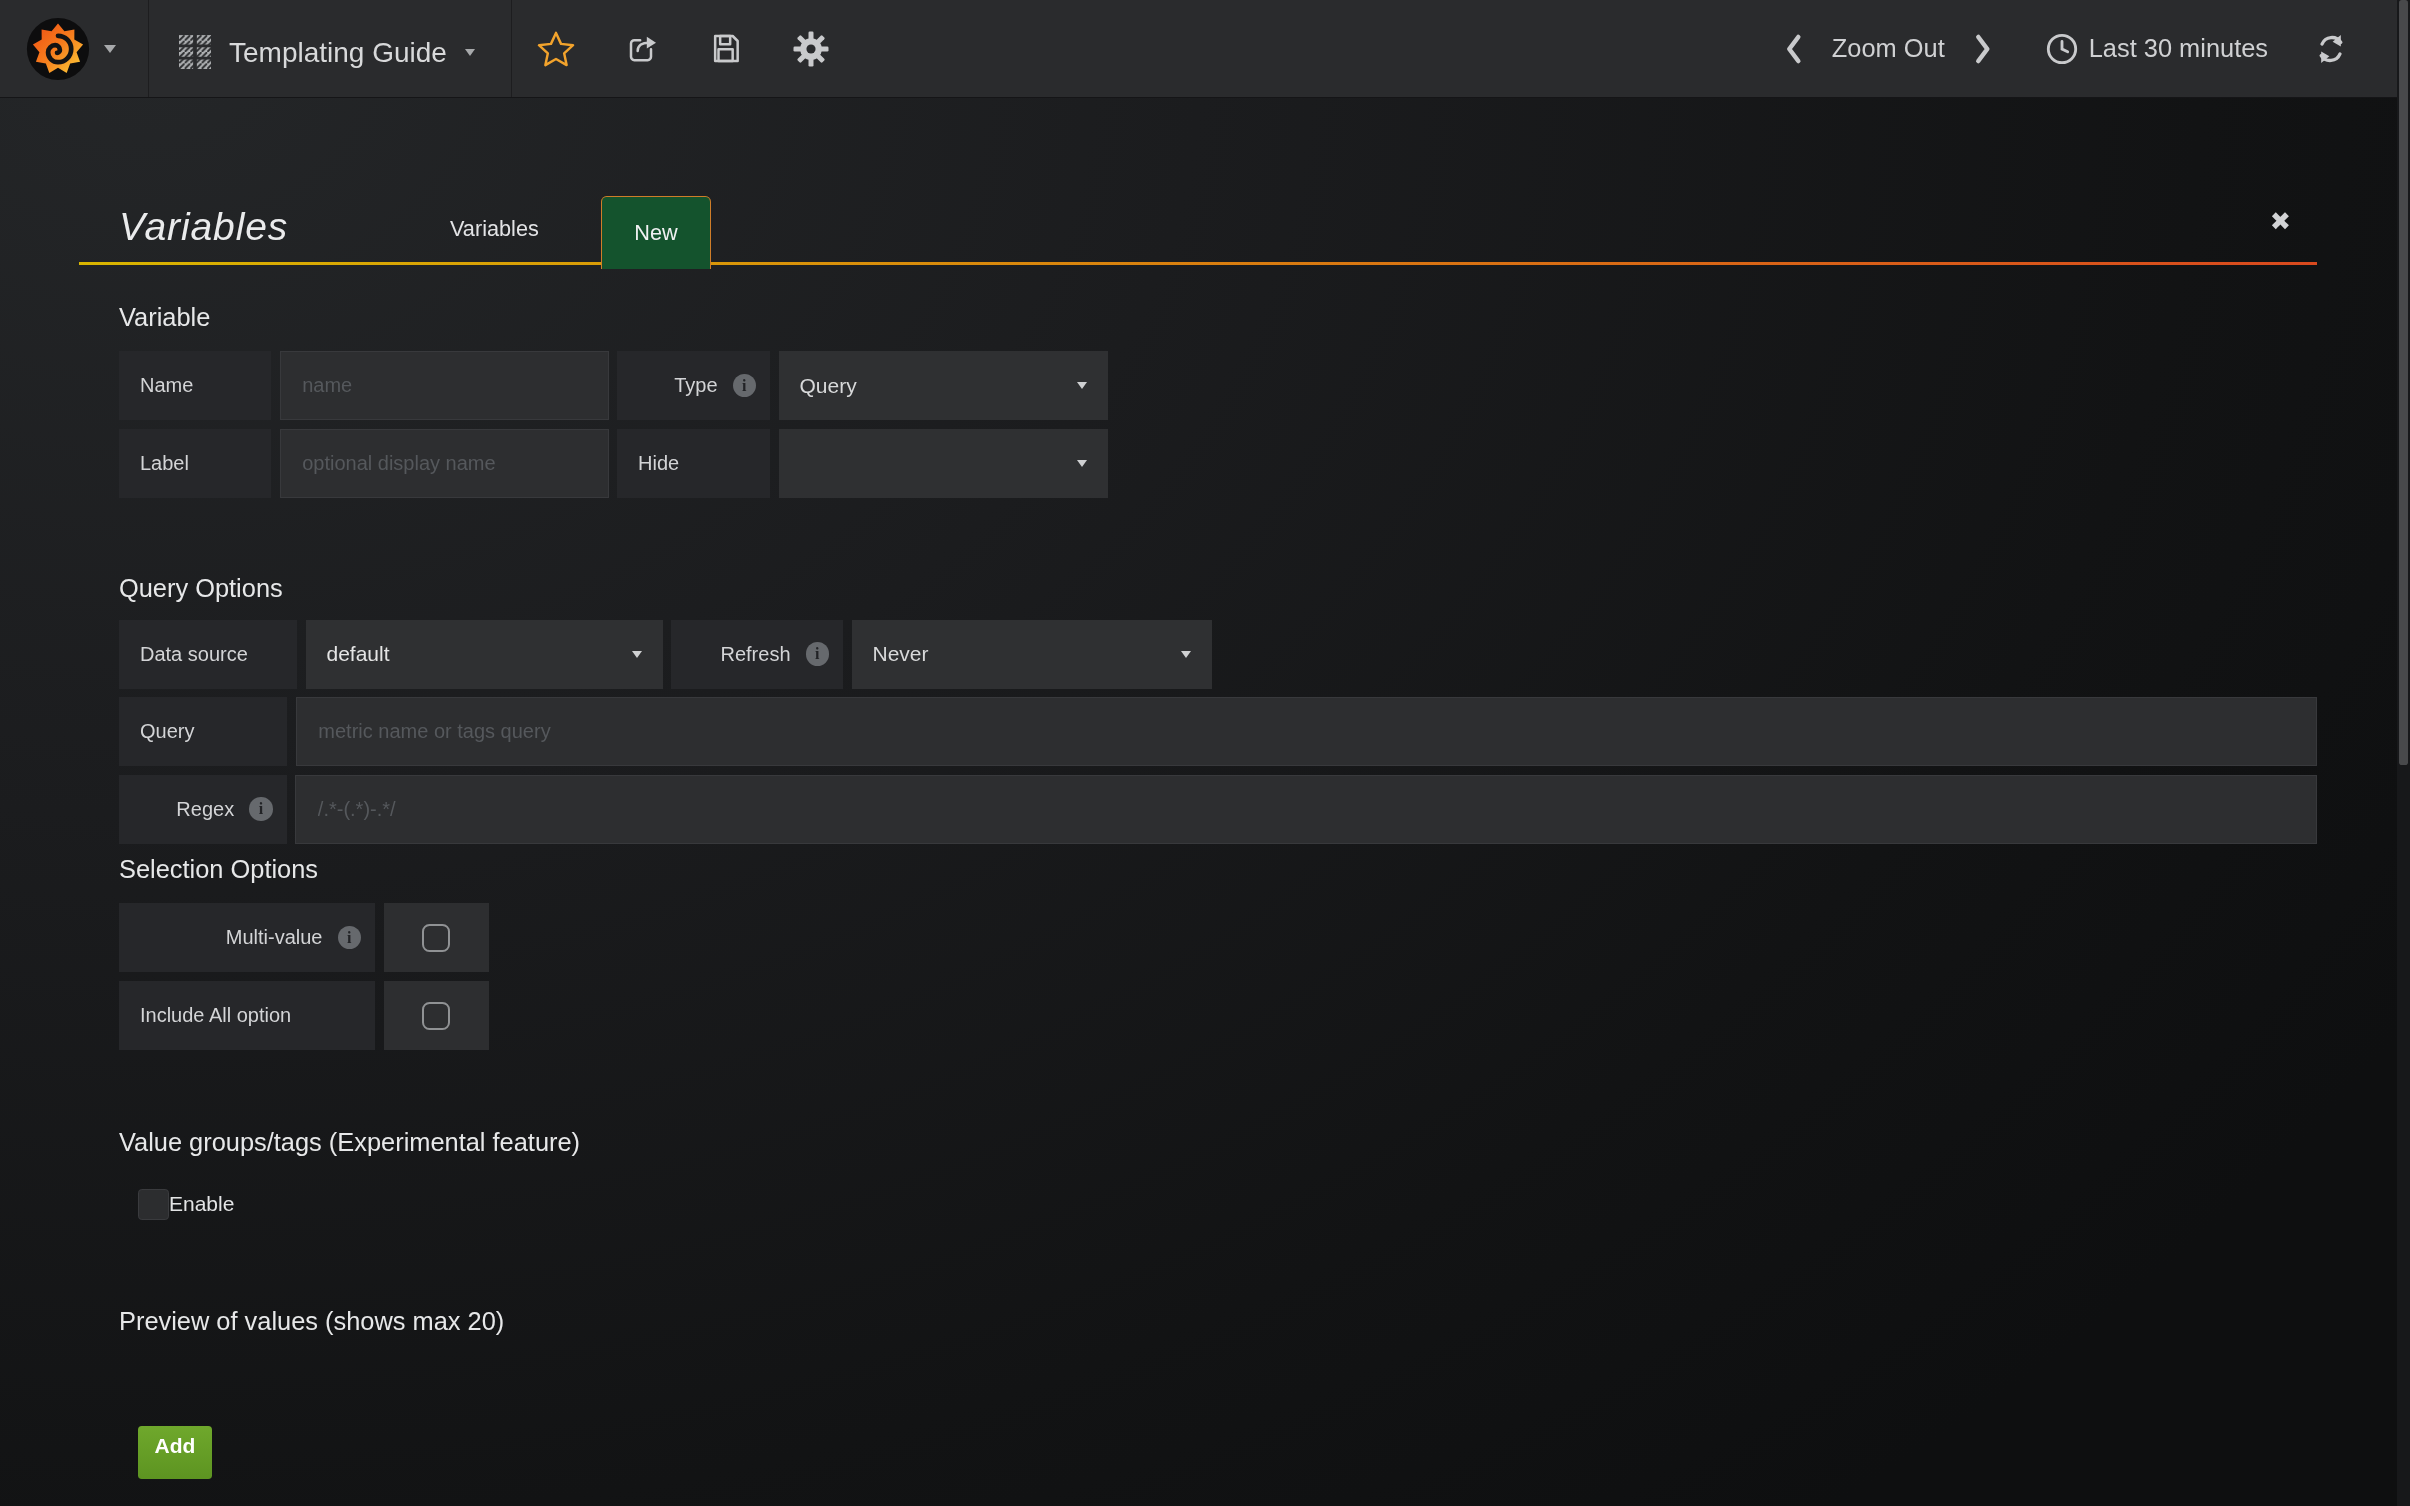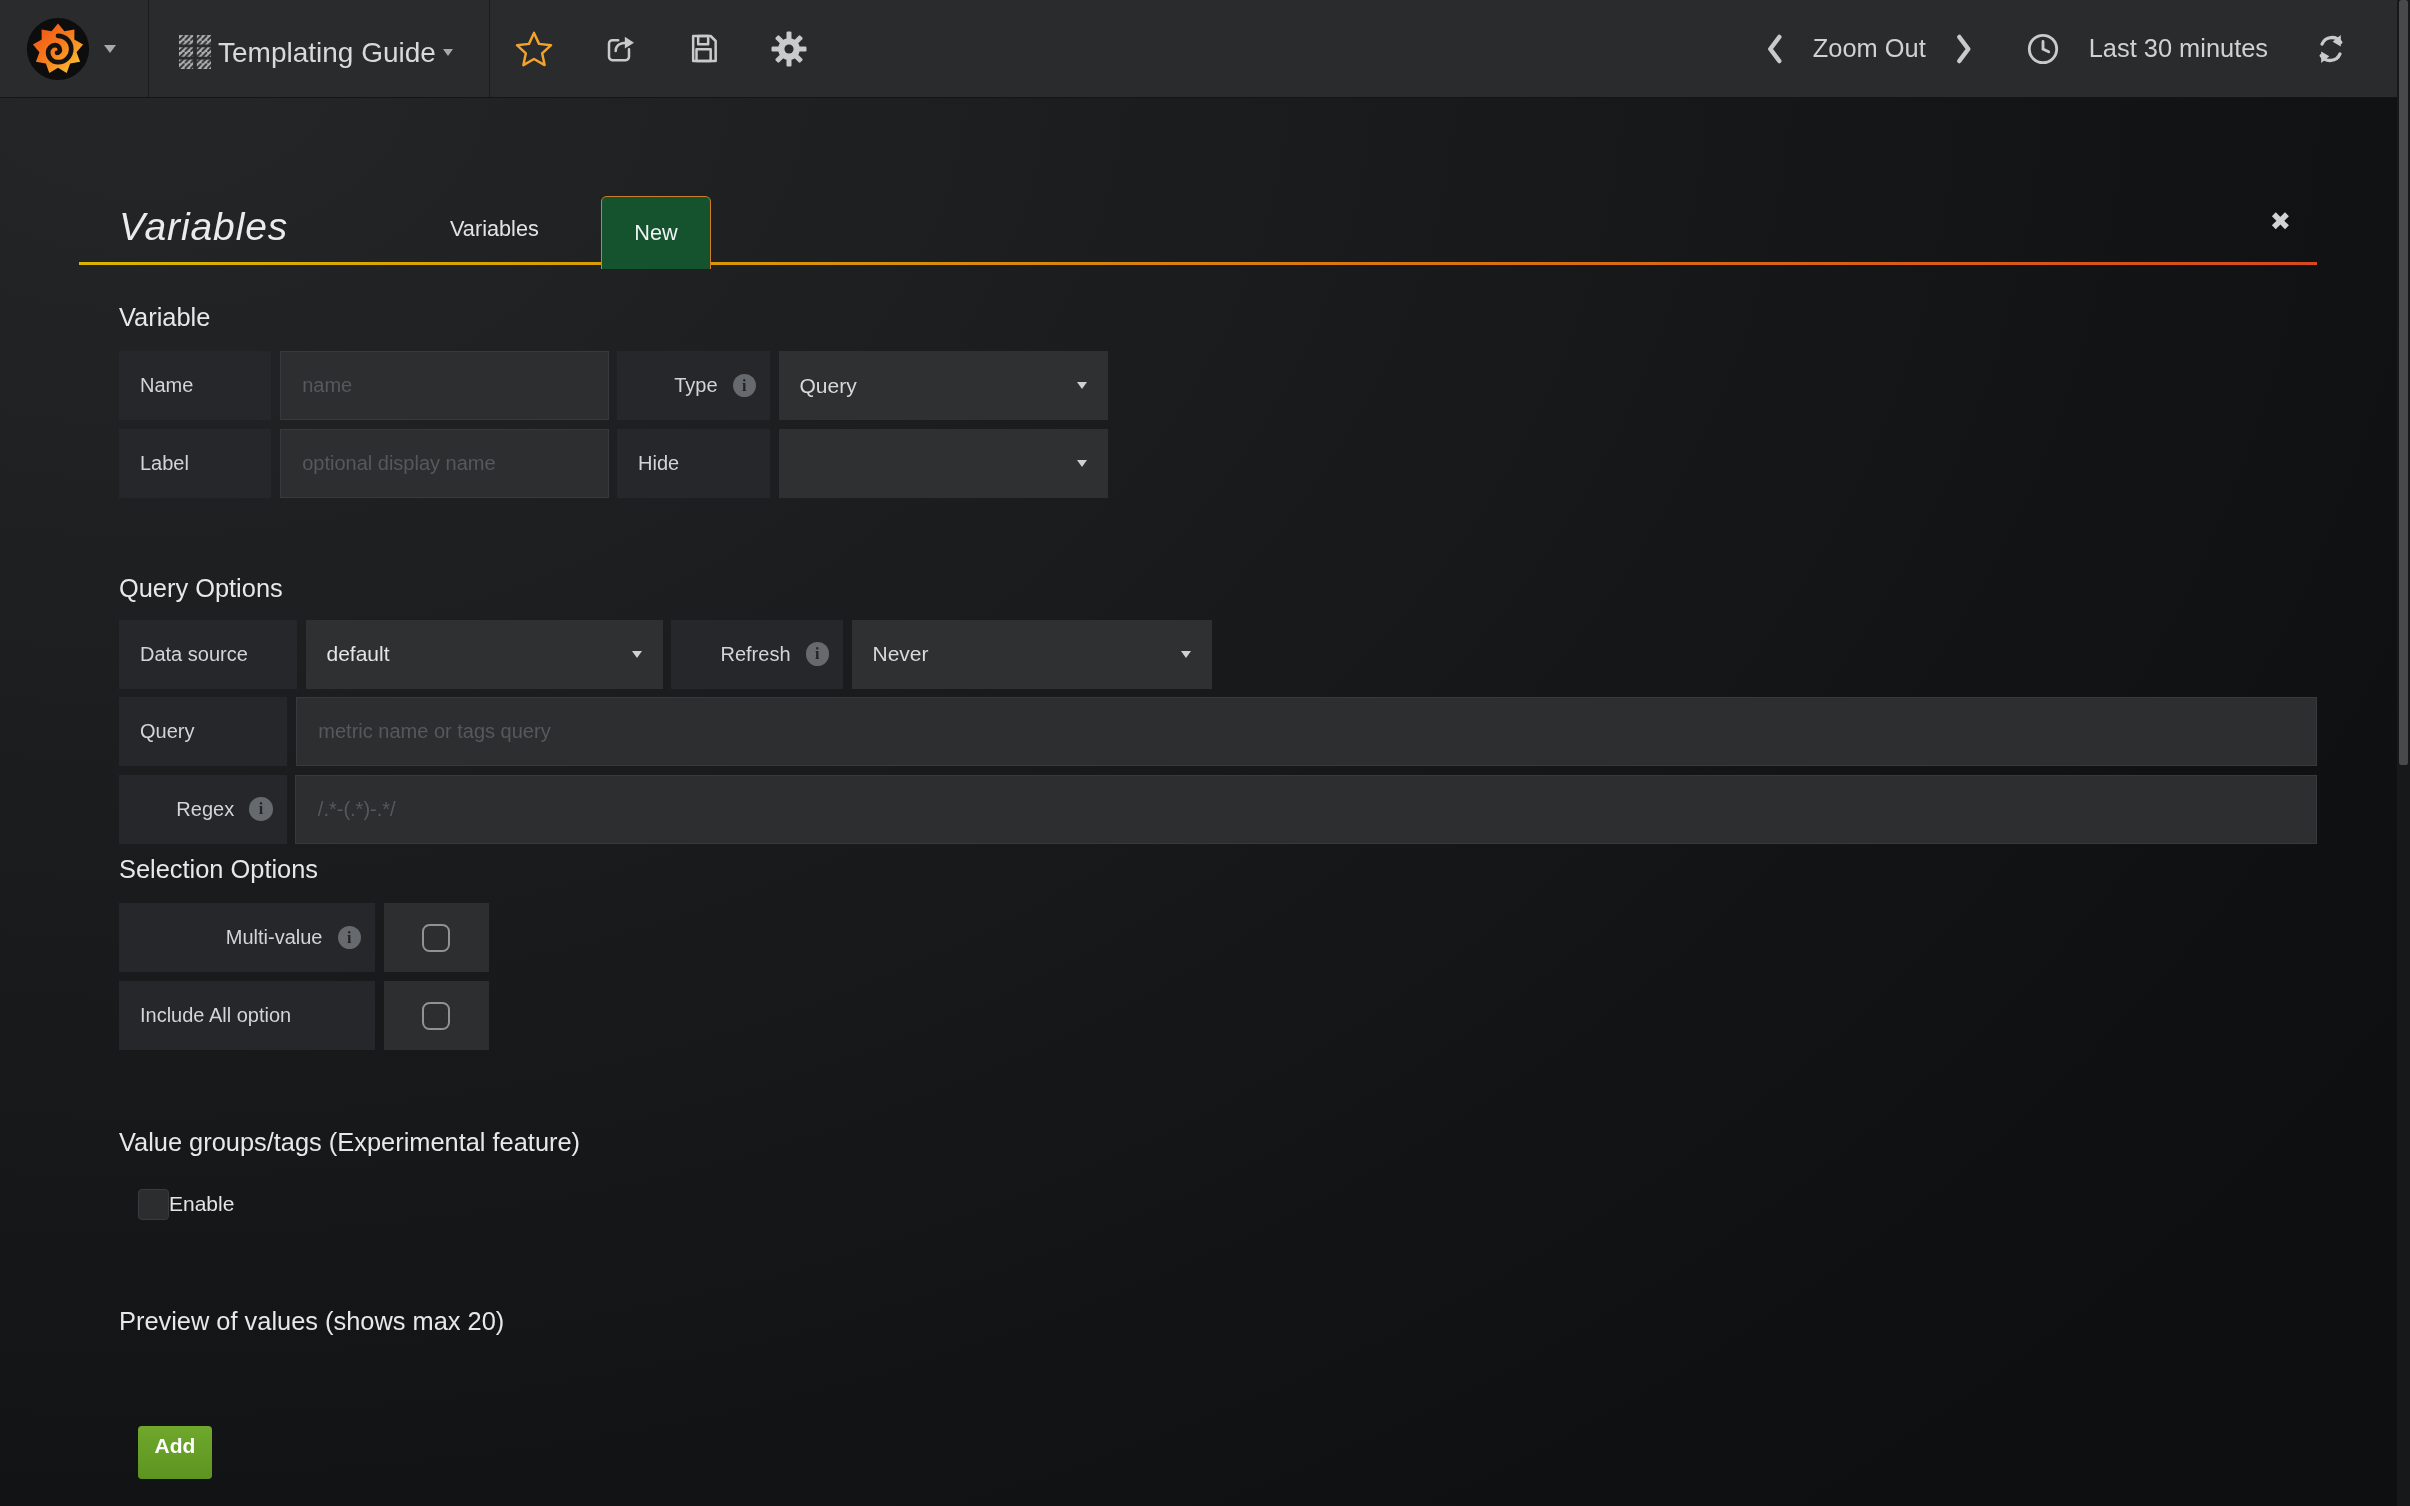--- a/index.html
+++ b/index.html
@@ -20,29 +20,29 @@
     width:149px; display:flex; align-items:center; padding-left:24.5px;
     border-right:0.9px solid #1d1d1f; cursor:pointer;
   }
   .logo-caret { margin-left:13px; }
   .caret-down {
     width:0; height:0; display:inline-block;
     border-left:6.6px solid transparent; border-right:6.6px solid transparent;
     border-top:8.5px solid #a7a9ab;
   }
   .dash-title-block {
-    display:flex; align-items:center; gap:7px; padding:8px 36px 0 30px;
+    display:flex; align-items:center; gap:18px; padding:8px 36px 0 30px;
     border-right:0.9px solid #1d1d1f; cursor:pointer;
   }
   .dash-title { font-size:28px; color:#d8d9da; }
   .nav-icons { display:flex; align-items:center; gap:45px; padding-left:24.5px; }
   .nav-icon { width:40px; height:40px; display:flex; align-items:center; justify-content:center; cursor:pointer; }
   .nav-right { margin-left:auto; display:flex; align-items:center; padding-right:60px; }
   .nav-right .txt { font-size:25.4px; color:#d0d1d3; cursor:pointer; }
-  .gap20 { margin-left:19px; } .gap40 { margin-left:38px; } .gap10 { margin-left:26px; } .gap46 { margin-left:43px; }
+  .gap20 { margin-left:19px; } .gap40 { margin-left:38px; } .gap10 { margin-left:7px; } .gap46 { margin-left:43px; }
 
   
   .main { padding:0 94px 0 79px; }
   .header-row { position:relative; height:167px; }
   .tab-line {
     position:absolute; left:0; right:0; bottom:0; height:2.8px;
     background:linear-gradient(to right,#d9b500 0%,#d8491e 100%);
   }
   .page-title {
     position:absolute; left:40px; bottom:16px; margin:0;

